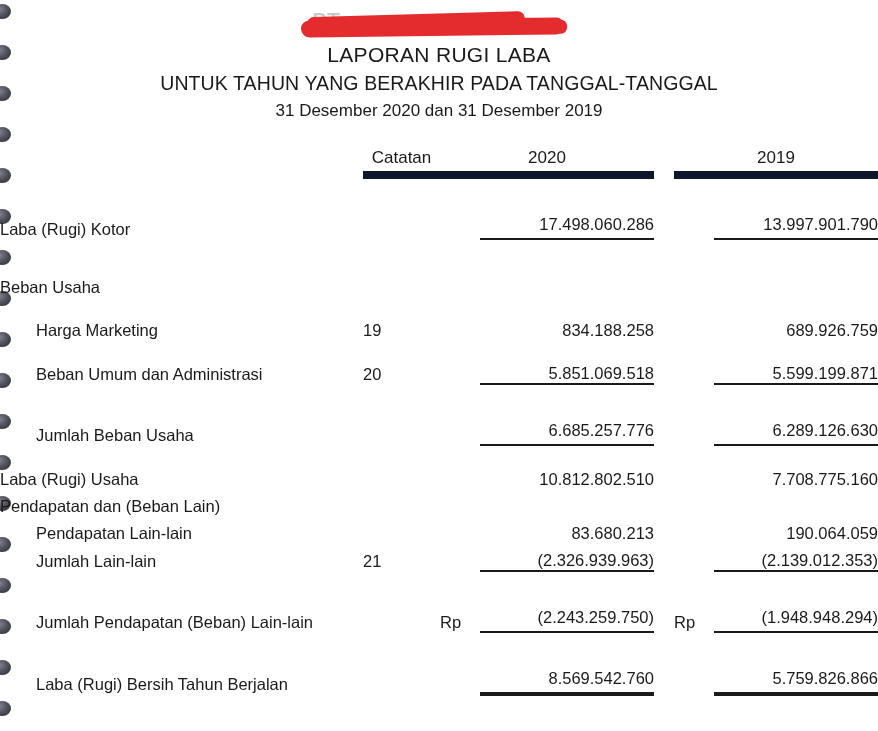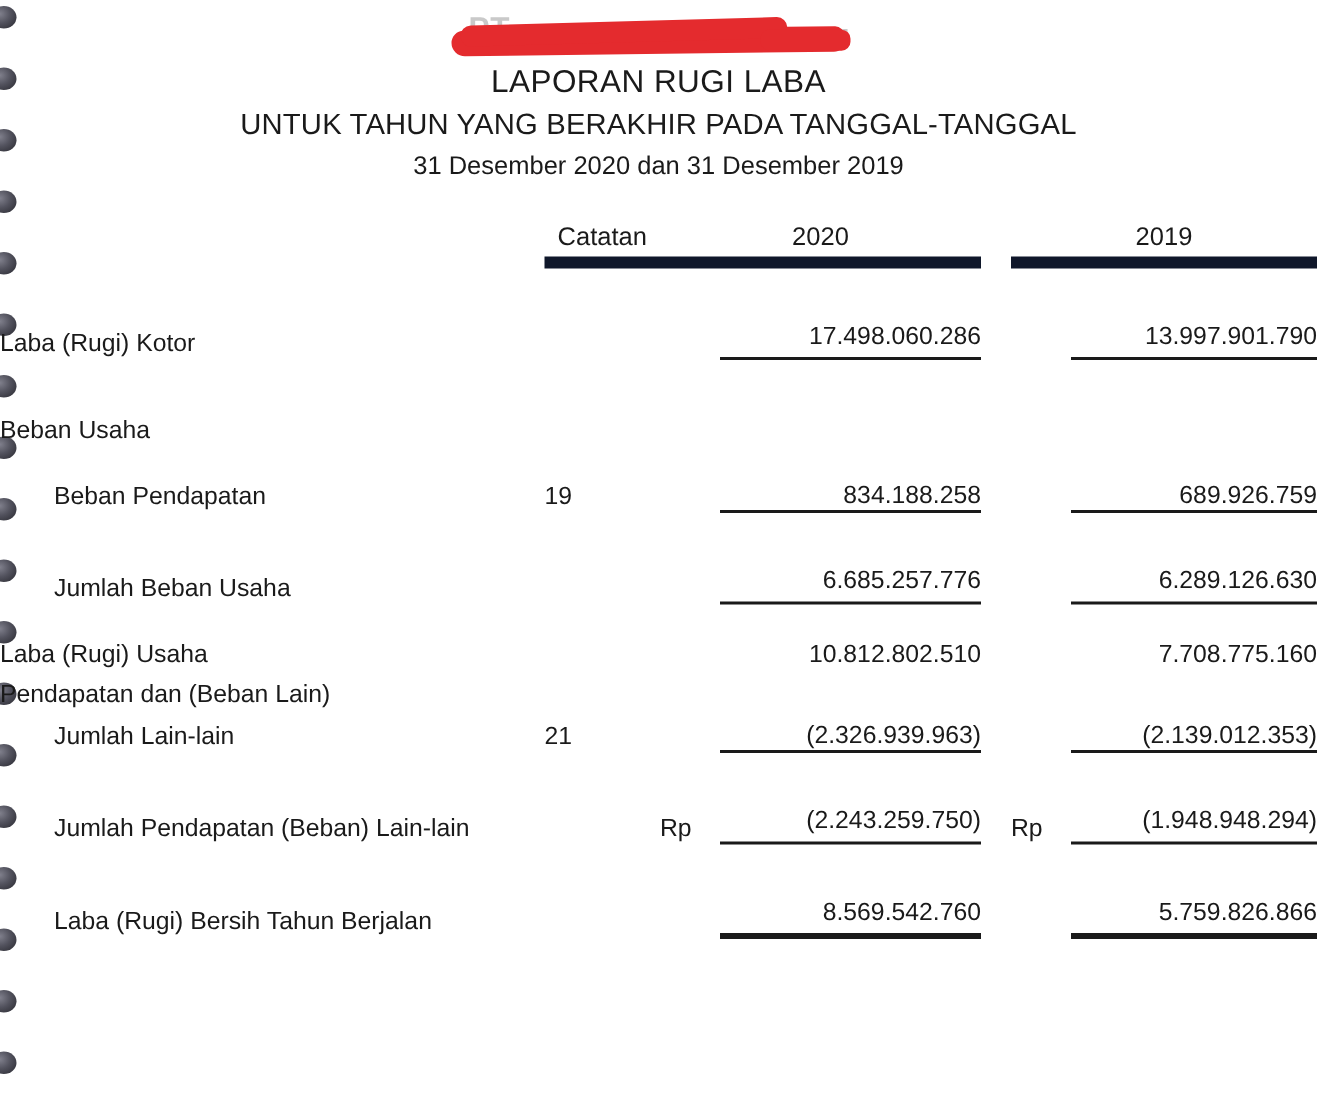--- a/index.html
+++ b/index.html
@@ -244,29 +244,38 @@
       <td class="label bold">Beban Usaha</td>
       <td></td>
       <td class="cur"></td>
       <td class="num"></td>
       <td></td>
       <td class="cur"></td>
       <td class="num"></td>
     </tr>
 
     <tr class="r">
-      <td class="label ind1">Beban Pendapatan</td>
+      <td class="label ind1">Harga Marketing</td>
       <td>19</td>
       <td class="cur"></td>
       <td class="num">834.188.258</td>
       <td></td>
       <td class="cur"></td>
       <td class="num">689.926.759</td>
     </tr>
 
+    <tr class="r">
+      <td class="label ind1">Beban Umum dan Administrasi</td>
+      <td>20</td>
+      <td class="cur"></td>
+      <td class="num">5.851.069.518</td>
+      <td></td>
+      <td class="cur"></td>
+      <td class="num">5.599.199.871</td>
+    </tr>
 
     <tr class="r">
       <td class="label ind1 bold">Jumlah Beban Usaha</td>
       <td></td>
       <td class="cur"></td>
       <td class="num bold val-box topline botline">6.685.257.776</td>
       <td></td>
       <td class="cur"></td>
       <td class="num bold val-box topline botline">6.289.126.630</td>
     </tr>
@@ -284,20 +293,29 @@
     <tr class="r-tight">
       <td class="label bold">Pendapatan dan (Beban Lain)</td>
       <td></td>
       <td class="cur"></td>
       <td class="num"></td>
       <td></td>
       <td class="cur"></td>
       <td class="num"></td>
     </tr>
 
+    <tr class="r-tight">
+      <td class="label ind1">Pendapatan Lain-lain</td>
+      <td></td>
+      <td class="cur"></td>
+      <td class="num">83.680.213</td>
+      <td></td>
+      <td class="cur"></td>
+      <td class="num">190.064.059</td>
+    </tr>
 
     <tr class="r-tight">
       <td class="label ind1">Jumlah Lain-lain</td>
       <td>21</td>
       <td class="cur"></td>
       <td class="num">(2.326.939.963)</td>
       <td></td>
       <td class="cur"></td>
       <td class="num">(2.139.012.353)</td>
     </tr>

